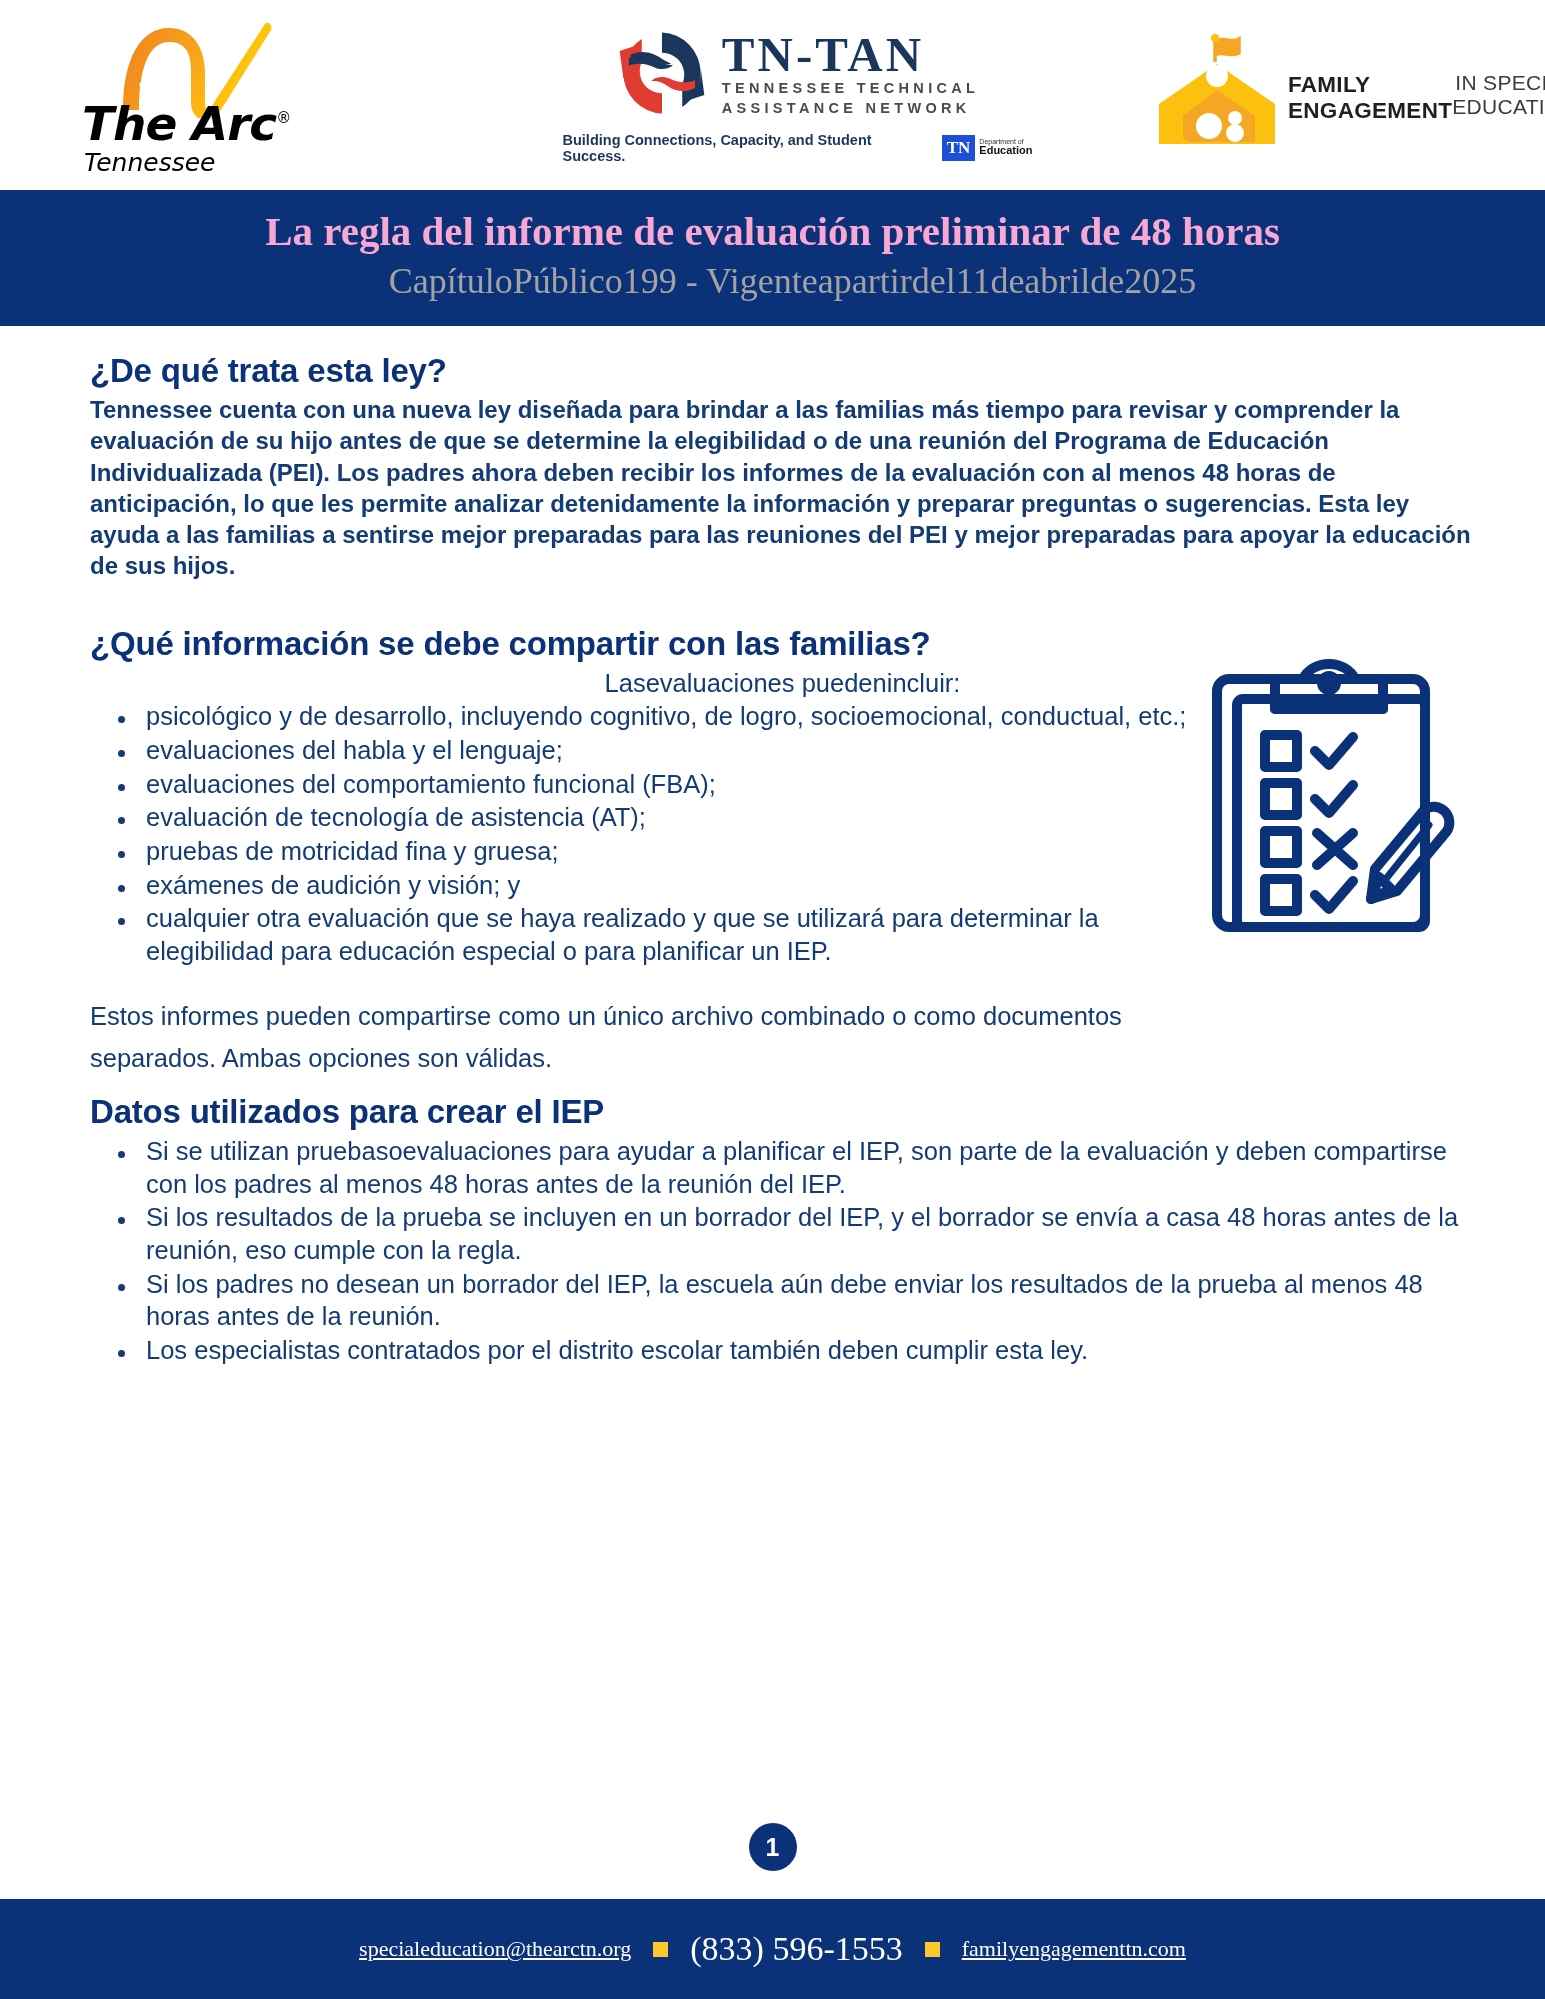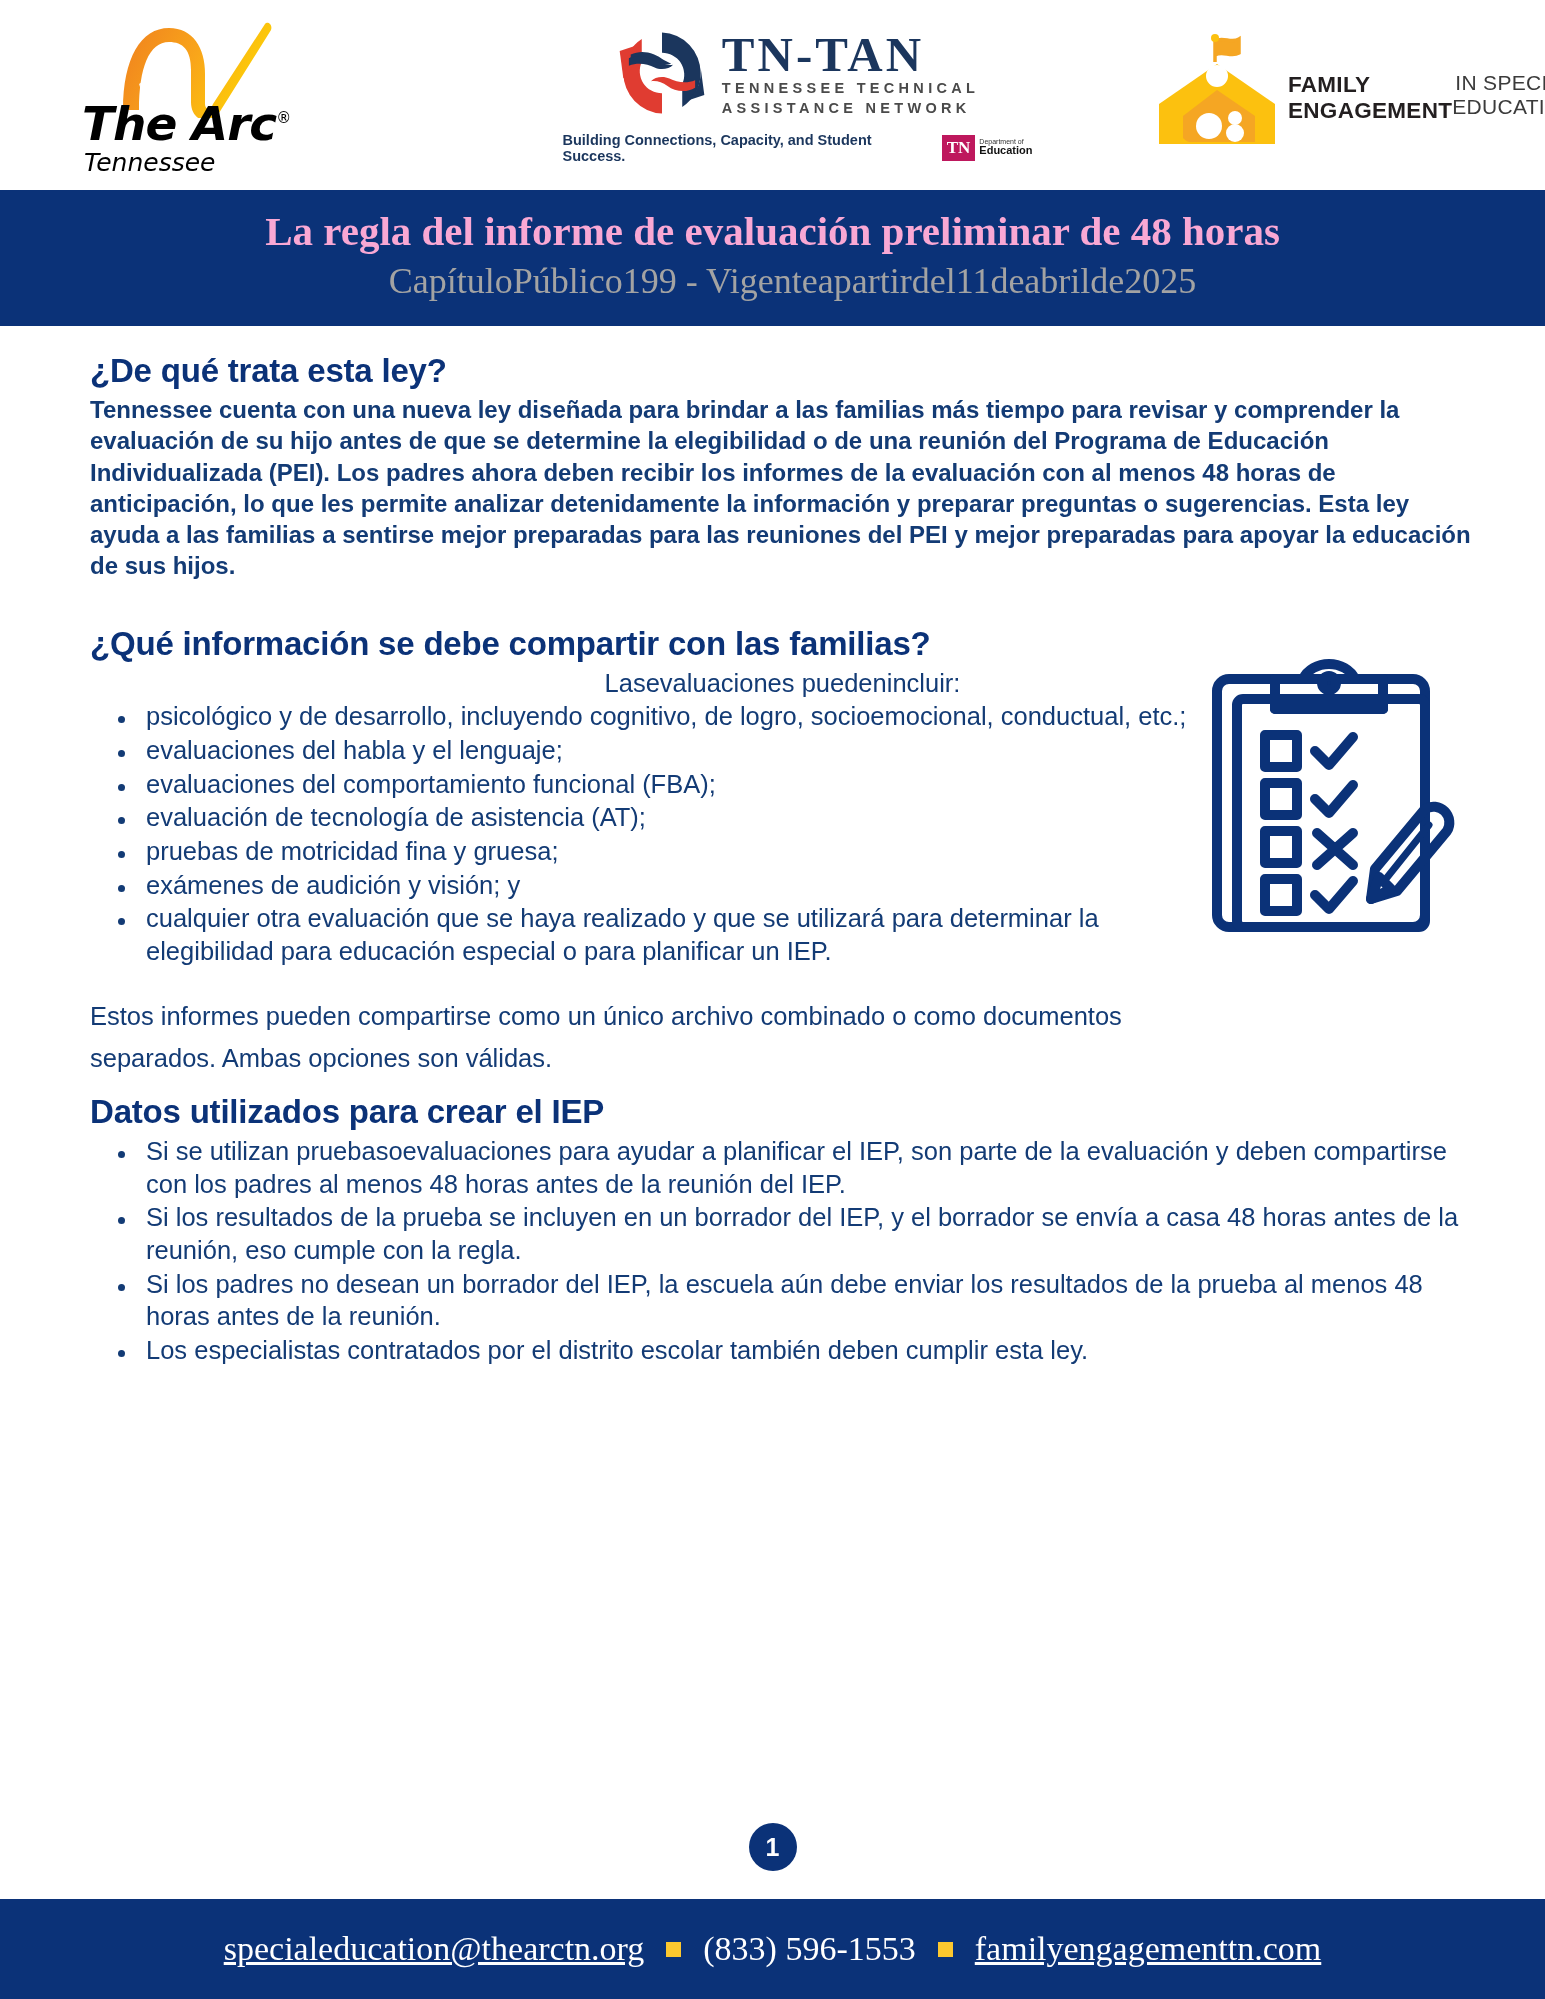--- a/index.html
+++ b/index.html
@@ -88,21 +88,21 @@
     margin-top: 9px;
   }
   .tntan-tagline {
     font-family: "Liberation Sans", sans-serif;
     font-size: 14.5px;
     color: #1b365d;
     font-weight: 600;
   }
   .tn-badge { display: flex; align-items: stretch; height: 26px; }
   .tn-badge-red {
-    background: #be185d;
+    background: #1d4ed8;
     color: #ffffff;
     font-family: "Liberation Serif", serif;
     font-weight: bold;
     font-size: 17px;
     padding: 0 5px;
     display: flex; align-items: center;
   }
   .tn-badge-txt {
     display: flex; flex-direction: column; justify-content: center;
     padding-left: 4px;
@@ -256,21 +256,21 @@
     left: 0; right: 0; bottom: 0;
     height: 100px;
     background: #0b3278;
     display: flex;
     align-items: center;
     justify-content: center;
     gap: 22px;
   }
   .footer-link {
     font-family: "Liberation Serif", serif;
-    font-size: 34px;
+    font-size: 22px;
     color: #ffffff;
     text-decoration: underline;
     white-space: nowrap;
   }
   .footer-phone {
     font-family: "Liberation Serif", serif;
     font-size: 34px;
     color: #ffffff;
     white-space: nowrap;
   }

